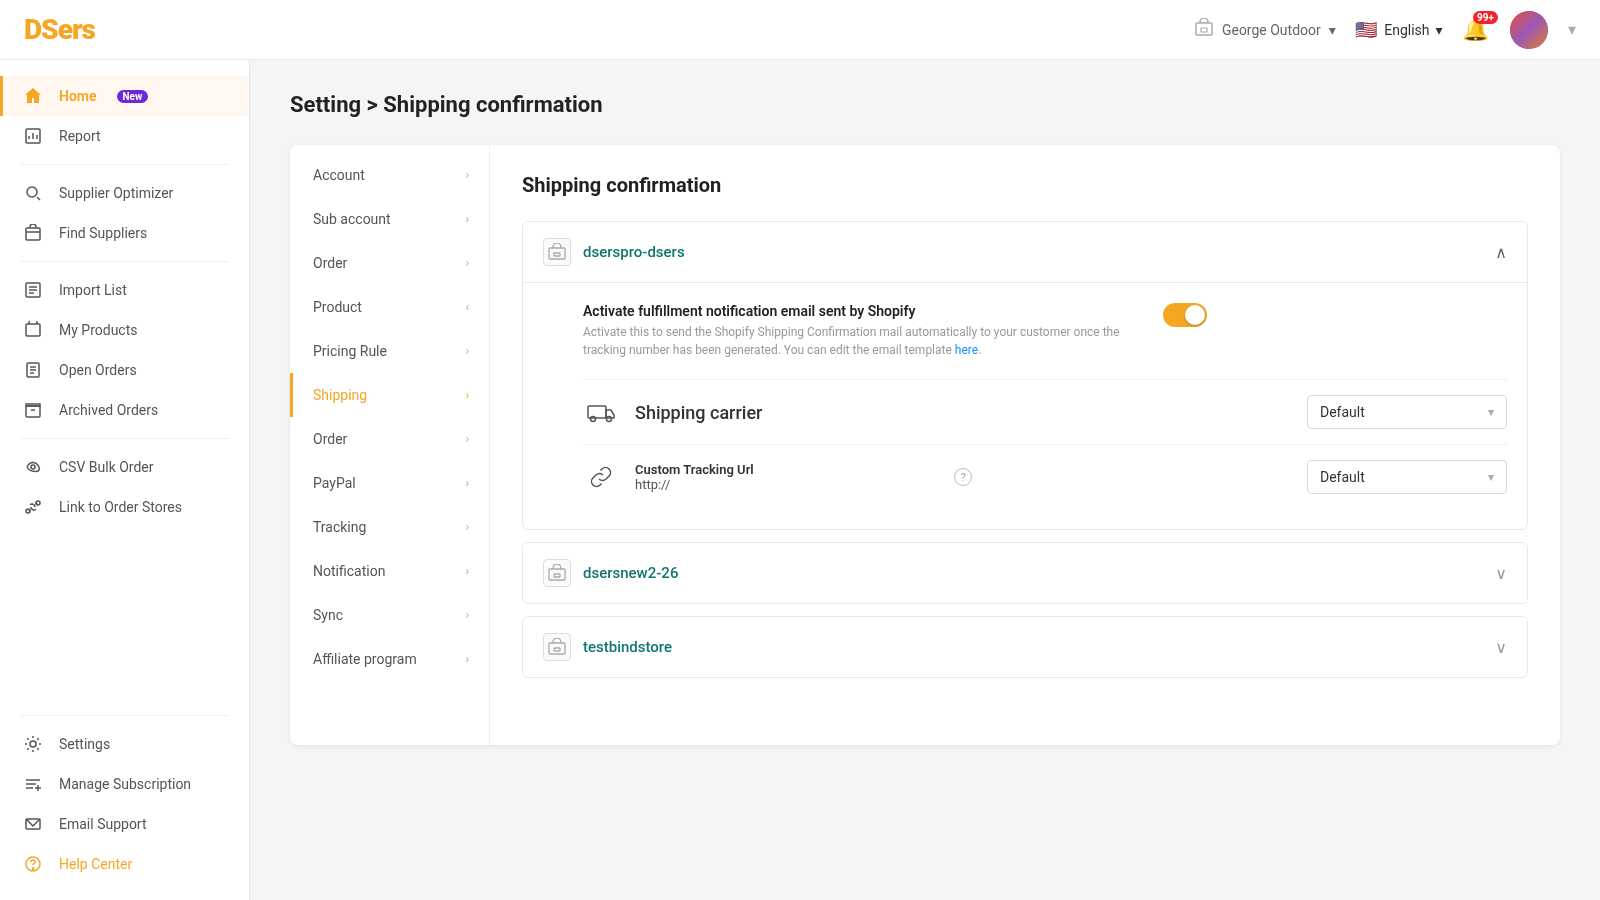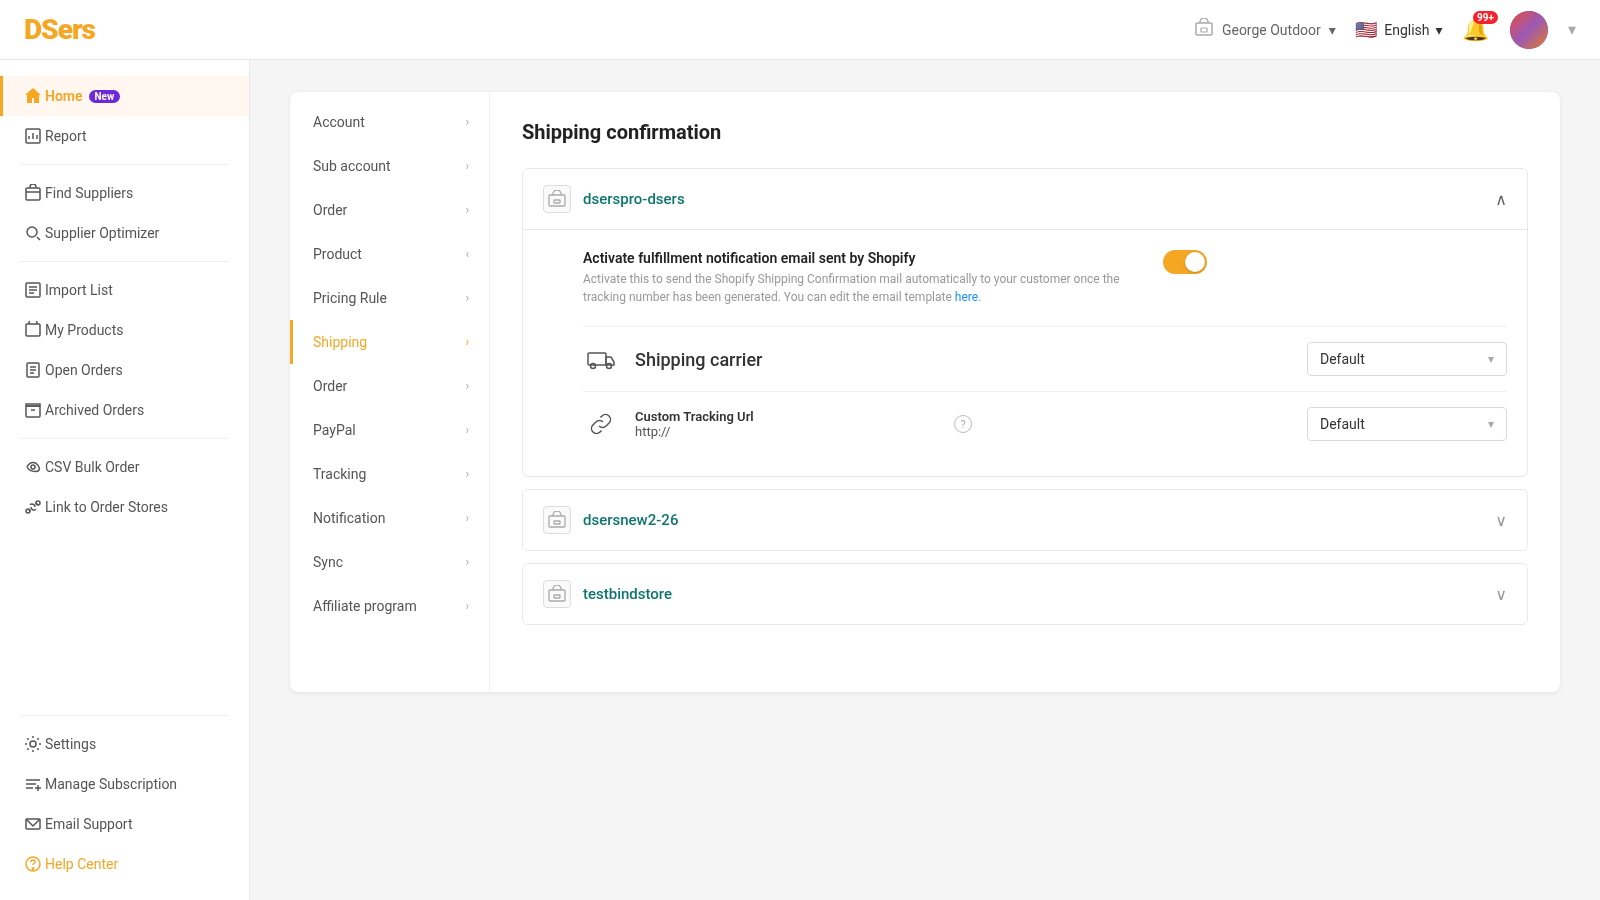--- a/index.html
+++ b/index.html
@@ -94,21 +94,21 @@
       border-right: 1px solid #e8e8e8;
       display: flex;
       flex-direction: column;
       padding: 16px 0;
       overflow-y: auto;
       flex-shrink: 0;
     }
     .sidebar-item {
       display: flex;
       align-items: center;
-      gap: 2px;
+      gap: 16px;
       padding: 10px 20px;
       cursor: pointer;
       color: #555;
       font-size: 14px;
       position: relative;
       border-left: 3px solid transparent;
     }
     .sidebar-item.active {
       color: #f5a623;
       border-left: 3px solid #f5a623;
@@ -404,36 +404,36 @@
           </svg>
       </span>
       <span>Report</span>
     </div>
 
     <div class="sidebar-divider"></div>
 
     <div class="sidebar-item">
       <span class="icon">
         <svg width="18" height="18" viewBox="0 0 18 18" fill="none" stroke="currentColor" stroke-width="1.5">
+            <circle cx="8" cy="8" r="5"></circle>
+            <path d="M13 13l3 3"></path>
+          </svg>
+      </span>
+      <span>Supplier Optimizer</span>
+    </div>
+
+    <div class="sidebar-item">
+      <span class="icon">
+        <svg width="18" height="18" viewBox="0 0 18 18" fill="none" stroke="currentColor" stroke-width="1.5">
             <rect x="2" y="4" width="14" height="12" rx="1"></rect>
             <path d="M6 4V3a3 3 0 016 0v1"></path>
             <path d="M2 8h14"></path>
           </svg>
       </span>
       <span>Find Suppliers</span>
-    </div>
-
-    <div class="sidebar-item">
-      <span class="icon">
-        <svg width="18" height="18" viewBox="0 0 18 18" fill="none" stroke="currentColor" stroke-width="1.5">
-            <circle cx="8" cy="8" r="5"></circle>
-            <path d="M13 13l3 3"></path>
-          </svg>
-      </span>
-      <span>Supplier Optimizer</span>
     </div>
 
     <div class="sidebar-divider"></div>
 
     <div class="sidebar-item">
       <span class="icon">
         <svg width="18" height="18" viewBox="0 0 18 18" fill="none" stroke="currentColor" stroke-width="1.5">
             <rect x="2" y="2" width="14" height="14" rx="1"></rect>
             <path d="M5 6h8M5 9h8M5 12h5"></path>
           </svg>
@@ -536,20 +536,21 @@
             <circle cx="9" cy="9" r="7"></circle>
             <path d="M7 7c0-1.1.9-2 2-2s2 .9 2 2-2 2-2 3" stroke="#f5a623"></path>
             <circle cx="9" cy="13.5" r="0.75" fill="#f5a623"></circle>
           </svg>
       </span>
       <span style="color:#f5a623;">Help Center</span>
     </div>
   </div>
 
   <div class="main-content">
+    <div class="page-title">Setting &gt; Shipping confirmation</div>
 
     <div class="settings-layout">
 
       <div class="settings-menu">
 
         <div class="settings-menu-item">
           <span>Account</span>
           <span class="chevron">›</span>
         </div>
         <div class="settings-menu-item">

